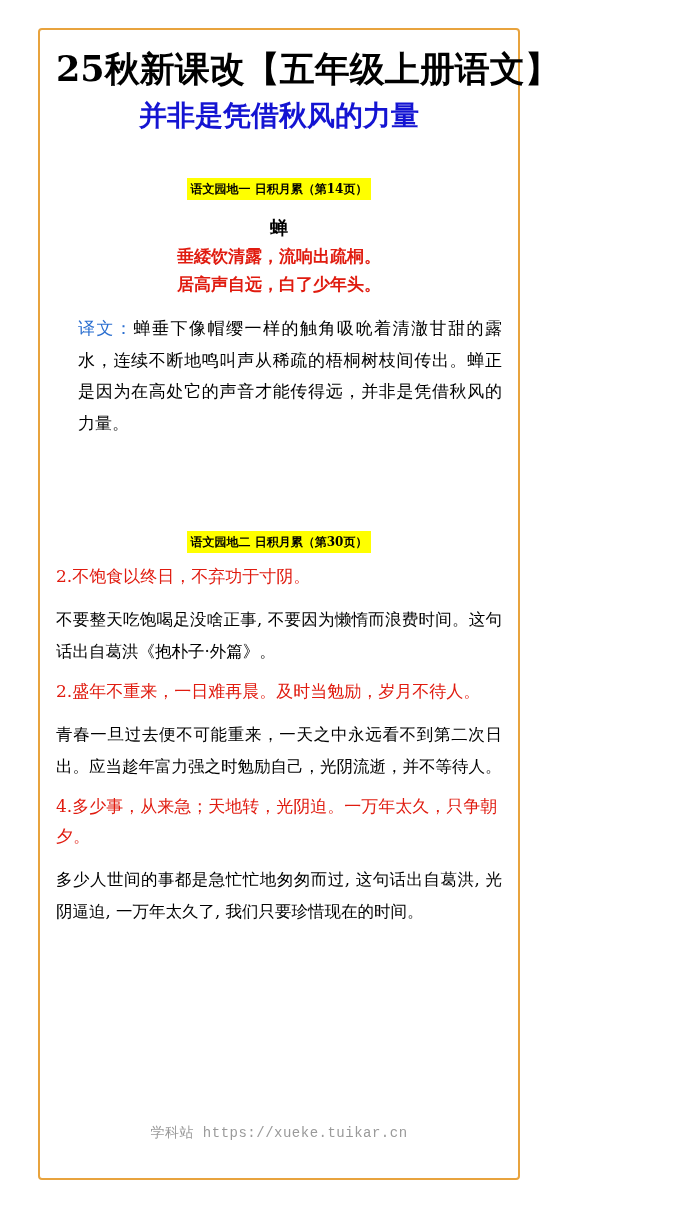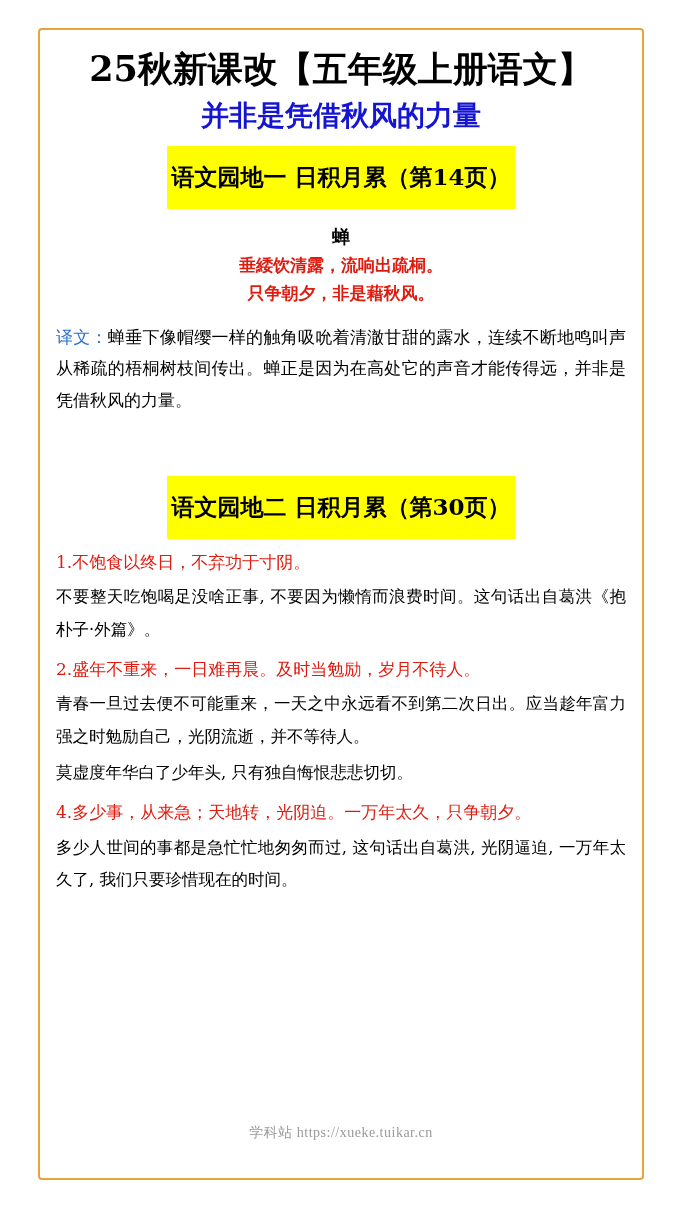--- a/index.html
+++ b/index.html
@@ -10,21 +10,21 @@
   body {
     width: 680px;
     height: 1209px;
     font-family: "DejaVu Sans", "Liberation Sans", sans-serif;
     overflow: hidden;
   }
   .page {
     position: absolute;
     left: 38px;
     top: 28px;
-    width: 606px;
+    width: 482px;
     height: 1152px;
     border: 2px solid #e8a33d;
     border-radius: 4px;
     box-sizing: border-box;
     background: #ffffff;
   }
   .inner {
     padding: 18px 16px 0 16px;
   }
   .title-main {
@@ -49,24 +49,25 @@
   .section-head {
     text-align: center;
     margin-top: 14px;
     margin-bottom: 4px;
   }
   .section-head .hl {
     background: #ffff00;
     color: #000000;
     font-family: "DejaVu Serif", "Liberation Serif", serif;
     font-weight: bold;
-    font-size: 23px;
-    padding: 14px 4px;
+    font-size: 12px;
+    padding: 2px 4px;
     line-height: 1.5;
     display: inline-block;
+    margin-top: 32px;
   }
   .poem-title {
     text-align: center;
     font-family: "DejaVu Serif", "Liberation Serif", serif;
     font-size: 18px;
     font-weight: bold;
     color: #000000;
     margin-top: 16px;
   }
   .poem-author {
@@ -86,87 +87,87 @@
     margin-top: 5px;
   }
   .trans-block {
     margin-top: 17px;
     font-family: "DejaVu Serif", "Liberation Serif", serif;
     font-size: 17px;
     color: #000000;
     line-height: 1.85;
     text-align: justify;
     text-justify: inter-ideograph;
+    margin-left: 22px;
   }
   .trans-label {
     color: #2b6fd0;
   }
   .gap-big { height: 46px; }
   .item-red {
     font-family: "DejaVu Serif", "Liberation Serif", serif;
     font-size: 17px;
     color: #e01b0f;
     line-height: 1.75;
     margin-top: 9px;
   }
   .item-black {
     font-family: "DejaVu Serif", "Liberation Serif", serif;
     font-size: 16.5px;
     color: #000000;
     line-height: 1.95;
-    margin-top: 4px;
+    margin-top: 12px;
     text-align: justify;
     text-justify: inter-ideograph;
   }
   .watermark {
     position: absolute;
     left: 0;
     right: 0;
     bottom: 36px;
     text-align: center;
-    font-family: Liberation Serif, serif;
+    font-family: Liberation Mono, monospace;
     font-size: 14px;
     color: #9a9a9a;
     letter-spacing: 0.5px;
   }
 </style>
 </head>
 <body>
 
 <div class="page">
   <div class="inner">
 
     <div class="title-main">25秋新课改【五年级上册语文】</div>
     <div class="title-sub">并非是凭借秋风的力量</div>
 
     <div class="section-head">
       <span class="hl">语文园地一  日积月累（第14页）</span>
     </div>
 
     <div class="poem-title">蝉</div>
     <div class="poem-line">垂緌饮清露，流响出疏桐。</div>
-    <div class="poem-line">只争朝夕，非是藉秋风。</div>
+    <div class="poem-line">居高声自远，白了少年头。</div>
 
     <div class="trans-block">
       <span class="trans-label">译文：</span><span>蝉垂下像帽缨一样的触角吸吮着清澈甘甜的露水，连续不断地鸣叫声从稀疏的梧桐树枝间传出。蝉正是因为在高处它的声音才能传得远，并非是凭借秋风的力量。</span>
     </div>
 
     <div class="gap-big"></div>
 
     <div class="section-head">
       <span class="hl">语文园地二  日积月累（第30页）</span>
     </div>
 
-    <div class="item-red">1.不饱食以终日，不弃功于寸阴。</div>
+    <div class="item-red">2.不饱食以终日，不弃功于寸阴。</div>
     <div class="item-black">不要整天吃饱喝足没啥正事, 不要因为懒惰而浪费时间。这句话出自葛洪《抱朴子·外篇》。</div>
 
     <div class="item-red">2.盛年不重来，一日难再晨。及时当勉励，岁月不待人。</div>
     <div class="item-black">青春一旦过去便不可能重来，一天之中永远看不到第二次日出。应当趁年富力强之时勉励自己，光阴流逝，并不等待人。</div>
 
-    <div class="item-black">莫虚度年华白了少年头, 只有独自悔恨悲悲切切。</div>
 
     <div class="item-red">4.多少事，从来急；天地转，光阴迫。一万年太久，只争朝夕。</div>
     <div class="item-black">多少人世间的事都是急忙忙地匆匆而过, 这句话出自葛洪, 光阴逼迫, 一万年太久了, 我们只要珍惜现在的时间。</div>
 
   </div>
 
   <div class="watermark">学科站 https://xueke.tuikar.cn</div>
 </div>
 
 </body></html>

